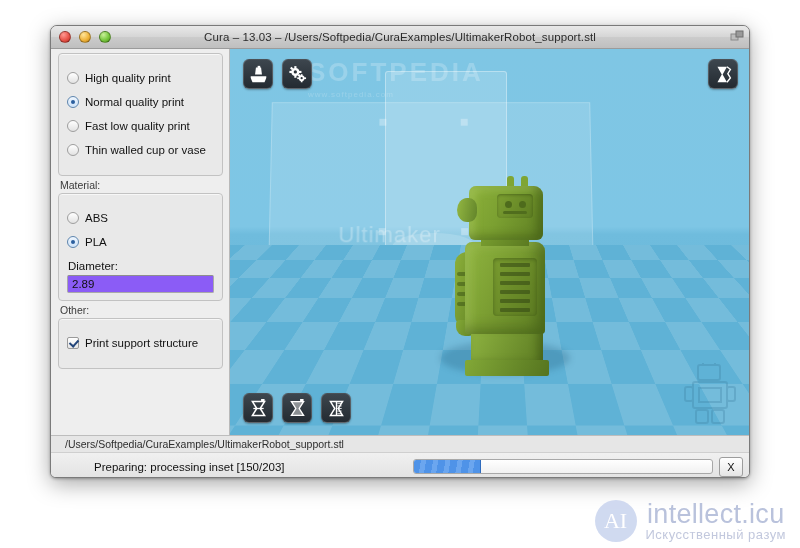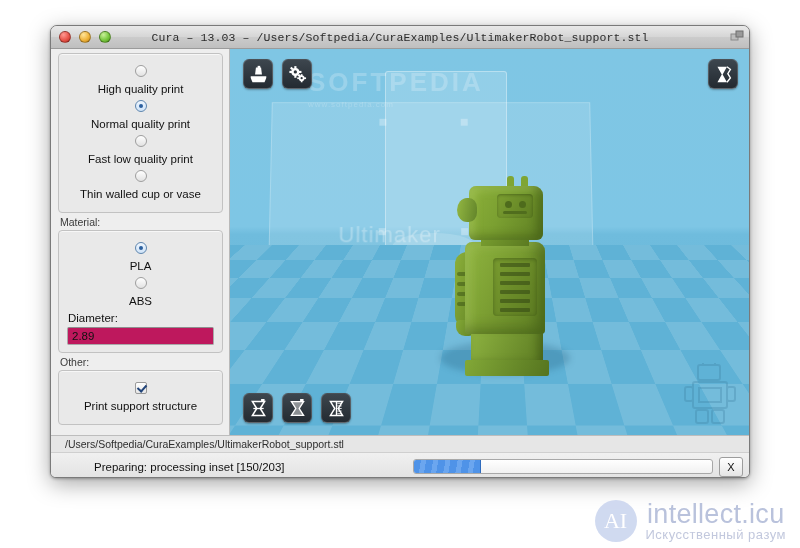--- a/index.html
+++ b/index.html
@@ -34,21 +34,20 @@
     box-sizing: border-box;
   }
 
   .titlebar {
     position: relative;
     height: 22px;
     background: linear-gradient(to bottom, #e9e9e9 0%, #d6d6d6 48%, #cbcbcb 52%, #bfbfbf 100%);
     border-bottom: 1px solid #9b9b9b;
     display: flex;
     align-items: center;
-    font-family: Liberation Mono, monospace;
   }
   .traffic {
     display: flex;
     gap: 8px;
     margin-left: 8px;
   }
   .dot {
     width: 12px; height: 12px; border-radius: 50%;
     border: 1px solid rgba(0,0,0,0.32);
     box-sizing: border-box;
@@ -105,24 +104,23 @@
     border-radius: 4px;
     background: #e9e9e9;
     padding: 6px 8px 7px 8px;
     box-shadow: inset 0 1px 0 #f7f7f7;
   }
 
   .radio-row, .check-row {
     display: flex;
     align-items: center;
     gap: 6px;
-    margin: 5px 0;
+    margin: 12px 0;
     font-size: 11.5px;
     color: #111;
-    flex-direction: column;
   }
 
   .radio {
     width: 12px; height: 12px;
     border-radius: 50%;
     background: linear-gradient(to bottom, #ffffff, #e2e2e2);
     border: 1px solid #9e9e9e;
     box-sizing: border-box;
     flex: 0 0 auto;
     position: relative;
@@ -165,21 +163,21 @@
     margin: 4px 0 2px 1px;
   }
 
   .text-input {
     width: 100%;
     height: 18px;
     box-sizing: border-box;
     border: 1px solid #a9a9a9;
     border-top-color: #8e8e8e;
     border-radius: 2px;
-    background: #be185d;
+    background: #8b5cf6;
     font-family: "Liberation Sans", sans-serif;
     font-size: 11.5px;
     color: #111;
     padding: 0 4px;
     outline: none;
   }
 
   
   .viewport {
     position: absolute;
@@ -341,21 +339,21 @@
     background: linear-gradient(to bottom, #3d464e, #232a31);
     border: 1px solid rgba(255,255,255,0.18);
     box-sizing: border-box;
     display: flex; align-items: center; justify-content: center;
     box-shadow: 0 1px 2px rgba(0,0,0,0.3);
     cursor: pointer;
   }
 
   .softpedia-wm {
     position: absolute;
-    left: 78px; top: 18px;
+    left: 78px; top: 8px;
     font-size: 26px;
     letter-spacing: 3px;
     color: rgba(255,255,255,0.22);
     font-weight: bold;
     pointer-events: none;
   }
   .softpedia-wm small {
     display: block;
     font-size: 8px;
     letter-spacing: 1px;
@@ -507,26 +505,26 @@
           </div>
           <div class="radio-row">
             <span class="radio"></span>
             <span>Thin walled cup or vase</span>
           </div>
         </div>
 
         <div class="group-label">Material:</div>
         <div class="group-box">
           <div class="radio-row">
+            <span class="radio"></span>
+            <span>ABS</span>
+          </div>
+          <div class="radio-row">
             <span class="radio checked"></span>
             <span>PLA</span>
-          </div>
-          <div class="radio-row">
-            <span class="radio"></span>
-            <span>ABS</span>
           </div>
           <div class="field-label">Diameter:</div>
           <input class="text-input" type="text" value="2.89" style="">
         </div>
 
         <div class="group-label">Other:</div>
         <div class="group-box">
           <div class="check-row">
             <span class="checkbox checked"></span>
             <span>Print support structure</span>

